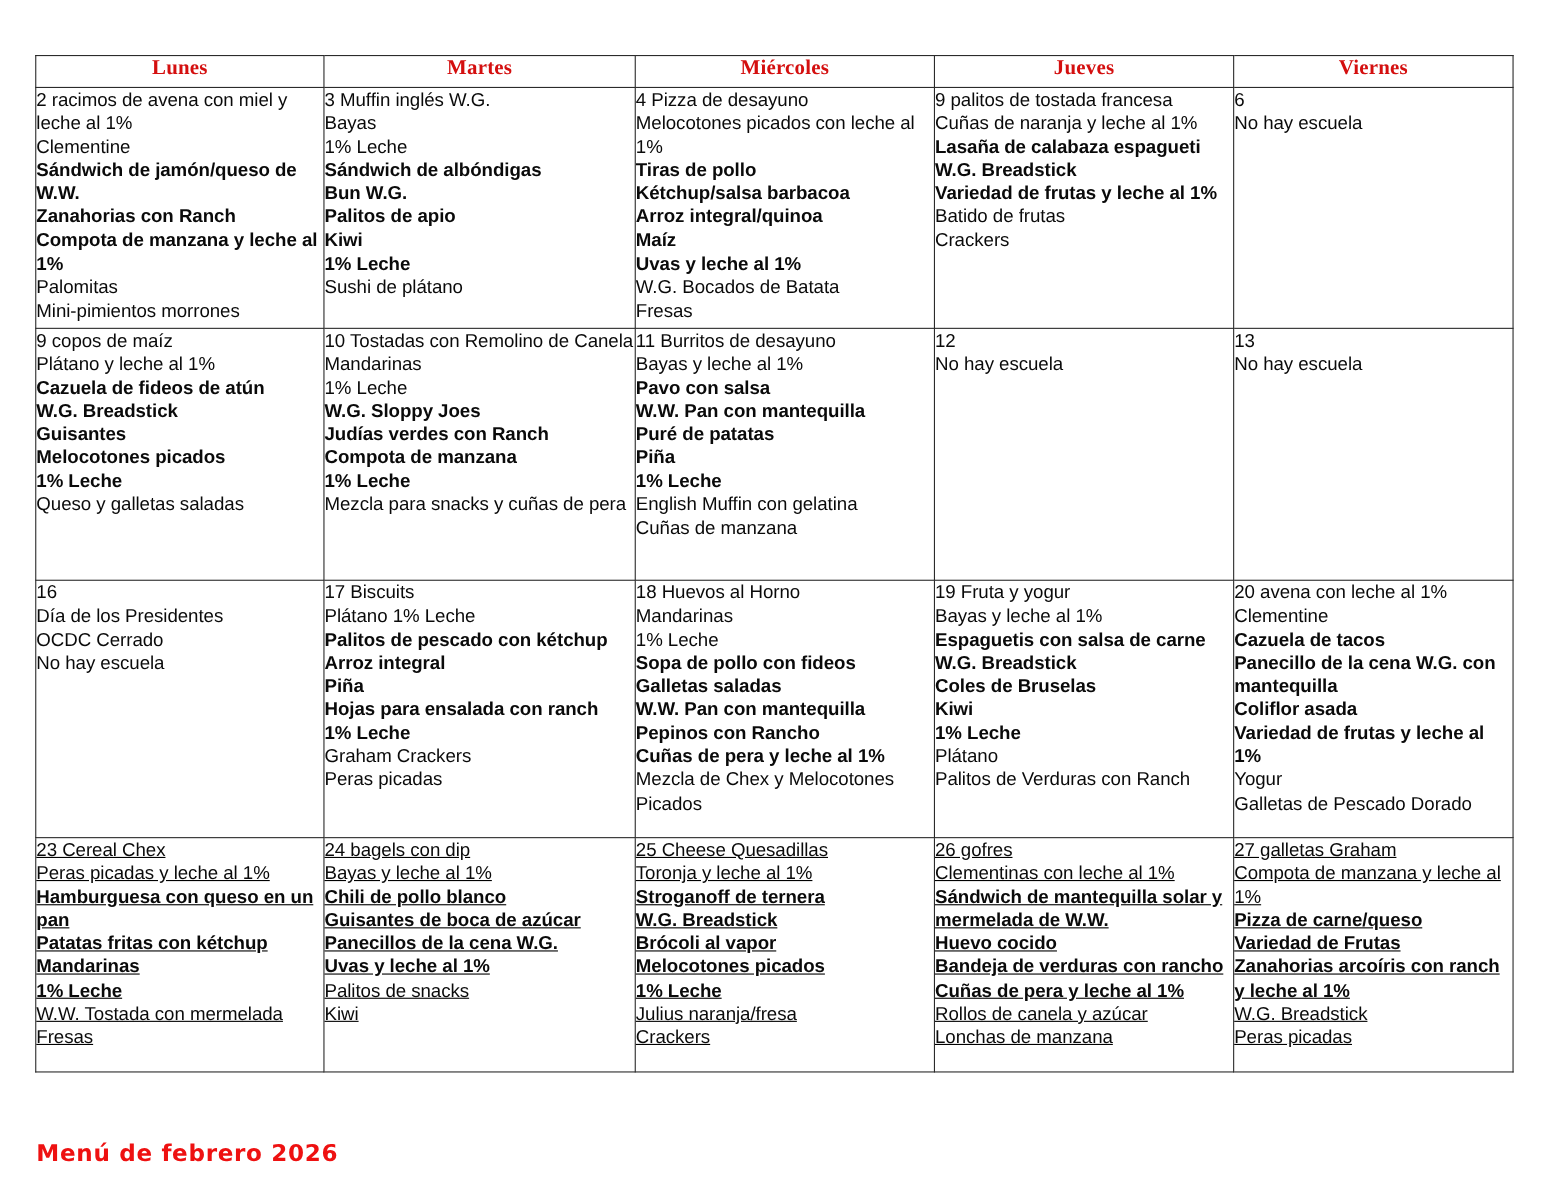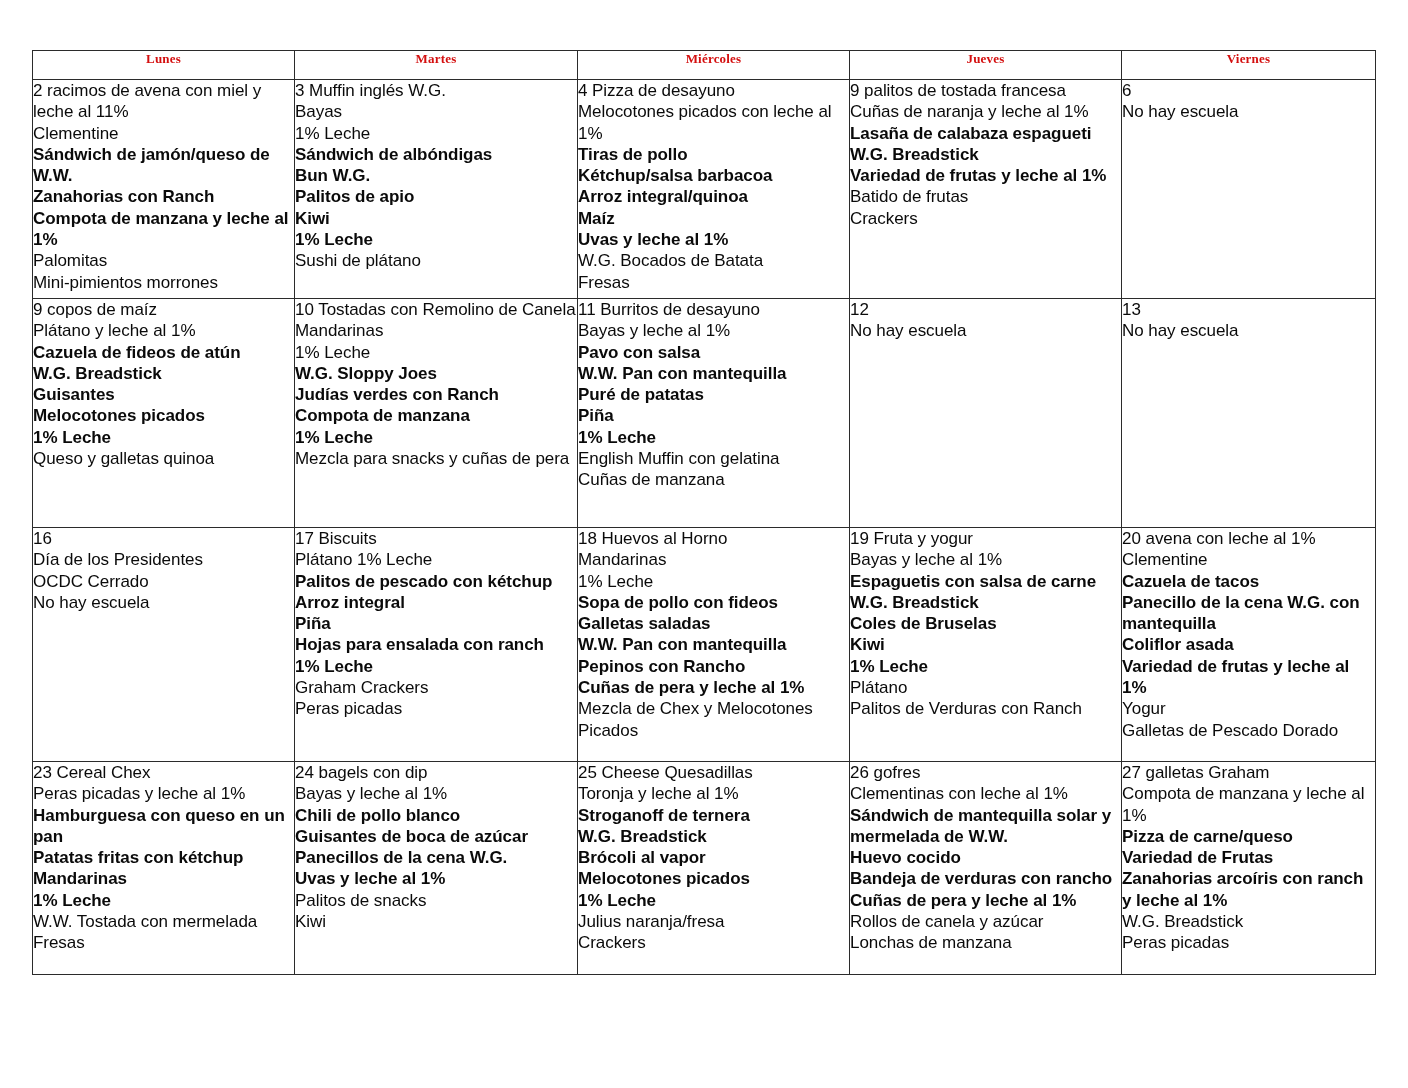--- a/index.html
+++ b/index.html
@@ -37,33 +37,33 @@
   .menu-table col.c2 { width: 283px; }
   .menu-table col.c3 { width: 272px; }
   .menu-table col.c4 { width: 272px; }
   .menu-table col.c5 { width: 254px; }
 
   .day-head {
     height: 28px;
     text-align: center;
     font-family: "Liberation Serif", serif;
     font-weight: bold;
-    font-size: 13px;
+    font-size: 19px;
     color: #d40f0f;
     letter-spacing: 0.2px;
     padding: 3px 0 4px 0;
   }
   .day-cell {
     height: 218px;
     padding: 4px 5px 4px 7px;
   }
   .r1 .day-cell { height: 218px; }
   .r2 .day-cell { height: 228px; margin-top: 44px; }
   .r3 .day-cell { height: 233px; margin-top: 39px; }
-  .r4 .day-cell { height: 212px; }
+  .r4 .day-cell { height: 212px; text-decoration: underline; }
 
   .line {
     font-size: 17px;
     line-height: 21.3px;
     color: #0a0a0a;
     white-space: normal;
     letter-spacing: -0.05px;
   }
   .line.bold {
     font-weight: bold;
@@ -97,21 +97,21 @@
         <th class="day-head">Lunes</th>
         <th class="day-head">Martes</th>
         <th class="day-head">Miércoles</th>
         <th class="day-head">Jueves</th>
         <th class="day-head">Viernes</th>
       </tr>
     </thead>
     <tbody id="menu-body">
         <tr class="r1">
           <td class="day-cell">
-            <div class="line">2 racimos de avena con miel y leche al 11%</div>
+            <div class="line">2 racimos de avena con miel y leche al 1%</div>
             <div class="line">Clementine</div>
             <div class="line bold">Sándwich de jamón/queso de W.W.</div>
             <div class="line bold">Zanahorias con Ranch</div>
             <div class="line bold">Compota de manzana y leche al 1%</div>
             <div class="line">Palomitas</div>
             <div class="line">Mini-pimientos morrones</div>
           </td>
           <td class="day-cell">
             <div class="line">3 Muffin inglés W.G.</div>
             <div class="line">Bayas</div>
@@ -150,21 +150,21 @@
         </tr>
         <tr class="r2">
           <td class="day-cell">
             <div class="line">9 copos de maíz</div>
             <div class="line">Plátano y leche al 1%</div>
             <div class="line bold">Cazuela de fideos de atún</div>
             <div class="line bold">W.G. Breadstick</div>
             <div class="line bold">Guisantes</div>
             <div class="line bold">Melocotones picados</div>
             <div class="line bold">1% Leche</div>
-            <div class="line">Queso y galletas quinoa</div>
+            <div class="line">Queso y galletas saladas</div>
           </td>
           <td class="day-cell">
             <div class="line">10 Tostadas con Remolino de Canela</div>
             <div class="line">Mandarinas</div>
             <div class="line">1% Leche</div>
             <div class="line bold">W.G. Sloppy Joes</div>
             <div class="line bold">Judías verdes con Ranch</div>
             <div class="line bold">Compota de manzana</div>
             <div class="line bold">1% Leche</div>
             <div class="line">Mezcla para snacks y cuñas de pera</div>
@@ -288,14 +288,15 @@
             <div class="line bold">Pizza de carne/queso</div>
             <div class="line bold">Variedad de Frutas</div>
             <div class="line bold">Zanahorias arcoíris con ranch y leche al 1%</div>
             <div class="line">W.G. Breadstick</div>
             <div class="line">Peras picadas</div>
           </td>
         </tr>
       </tbody>
   </table>
 
+  <div class="footer-note">Menú de febrero 2026</div>
 
 </div>
 
 </body></html>

